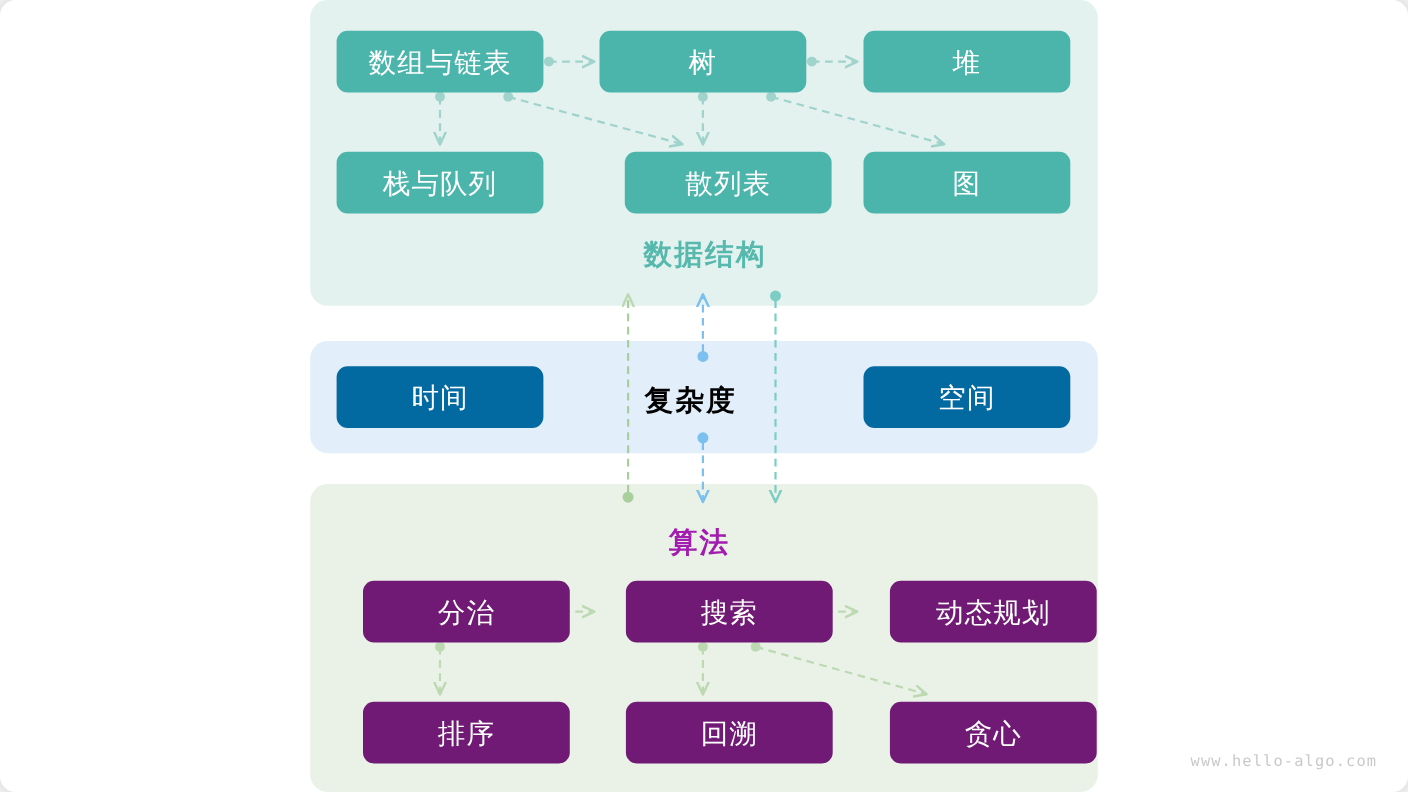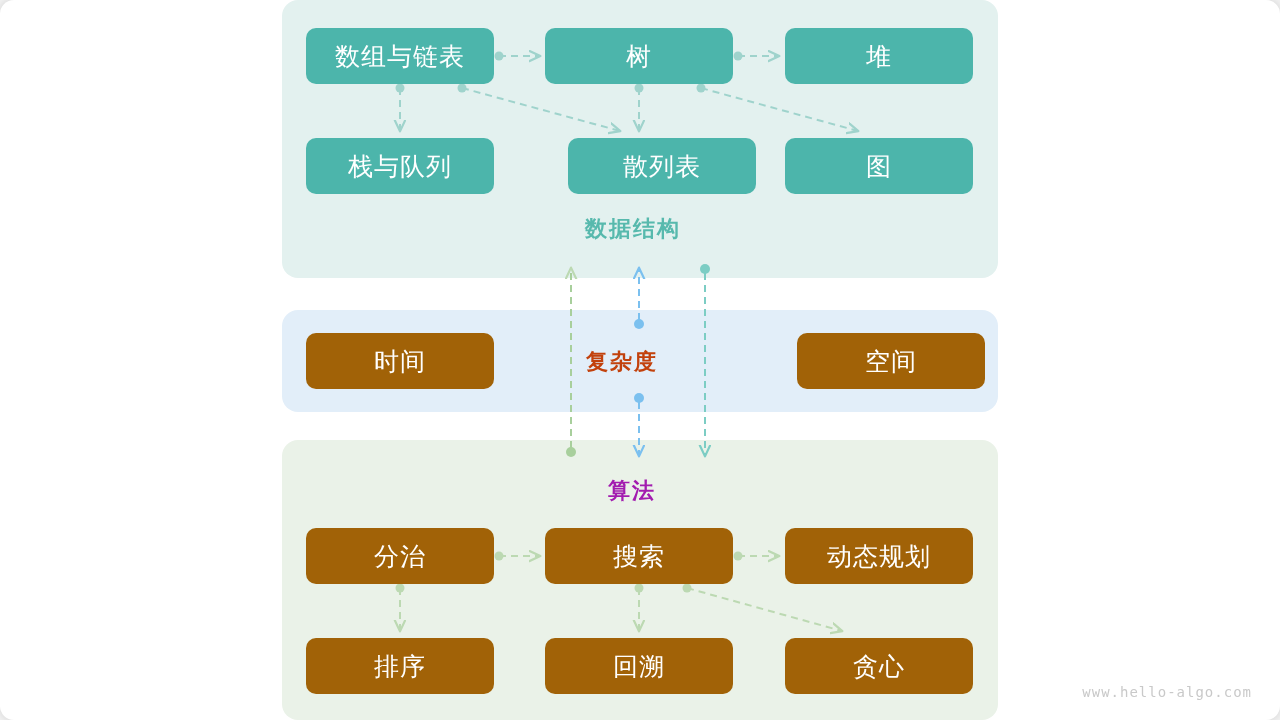--- a/index.html
+++ b/index.html
@@ -42,34 +42,34 @@
     align-items: center;
     justify-content: center;
     color: #ffffff;
     font-size: 25px;
     font-weight: 400;
     letter-spacing: 1px;
     box-sizing: border-box;
     user-select: none;
   }
   .node.teal  { background: #4cb5ab; }
-  .node.blue  { background: #a16207; }
-  .node.green { background: #a16207; }
+  .node.blue  { background: #0369a1; }
+  .node.green { background: #701a75; margin-left: 24px; }
 
   
   .caption {
     position: absolute;
-    font-size: 22px;
+    font-size: 26px;
     font-weight: bold;
     letter-spacing: 2px;
     user-select: none;
     white-space: nowrap;
   }
   .caption.teal  { color: #57b9ad; }
-  .caption.blue  { color: #c2410c; }
+  .caption.blue  { color: #000000; }
   .caption.green { color: #a21caf; }
 
   
   #links {
     position: absolute;
     left: 0; top: 0;
     width: 1280px;
     height: 720px;
     pointer-events: none;
   }
@@ -185,21 +185,21 @@
     <span>散列表</span>
   </div>
   <div class="node teal" style="left:785px; top:138px;">
     <span>图</span>
   </div>
   <div class="caption teal" style="left:585px; top:214px;">数据结构</div>
 
   <div class="node blue" style="left:306px; top:333px;">
     <span>时间</span>
   </div>
-  <div class="node blue" style="left:785px; top:333px;margin-left:12px;">
+  <div class="node blue" style="left:785px; top:333px;">
     <span>空间</span>
   </div>
   <div class="caption blue" style="left:586px; top:347px;">复杂度</div>
 
   <div class="caption green" style="left:608px; top:476px;">算法</div>
   <div class="node green" style="left:306px; top:528px;">
     <span>分治</span>
   </div>
   <div class="node green" style="left:545px; top:528px;align-items:center;">
     <span>搜索</span>

